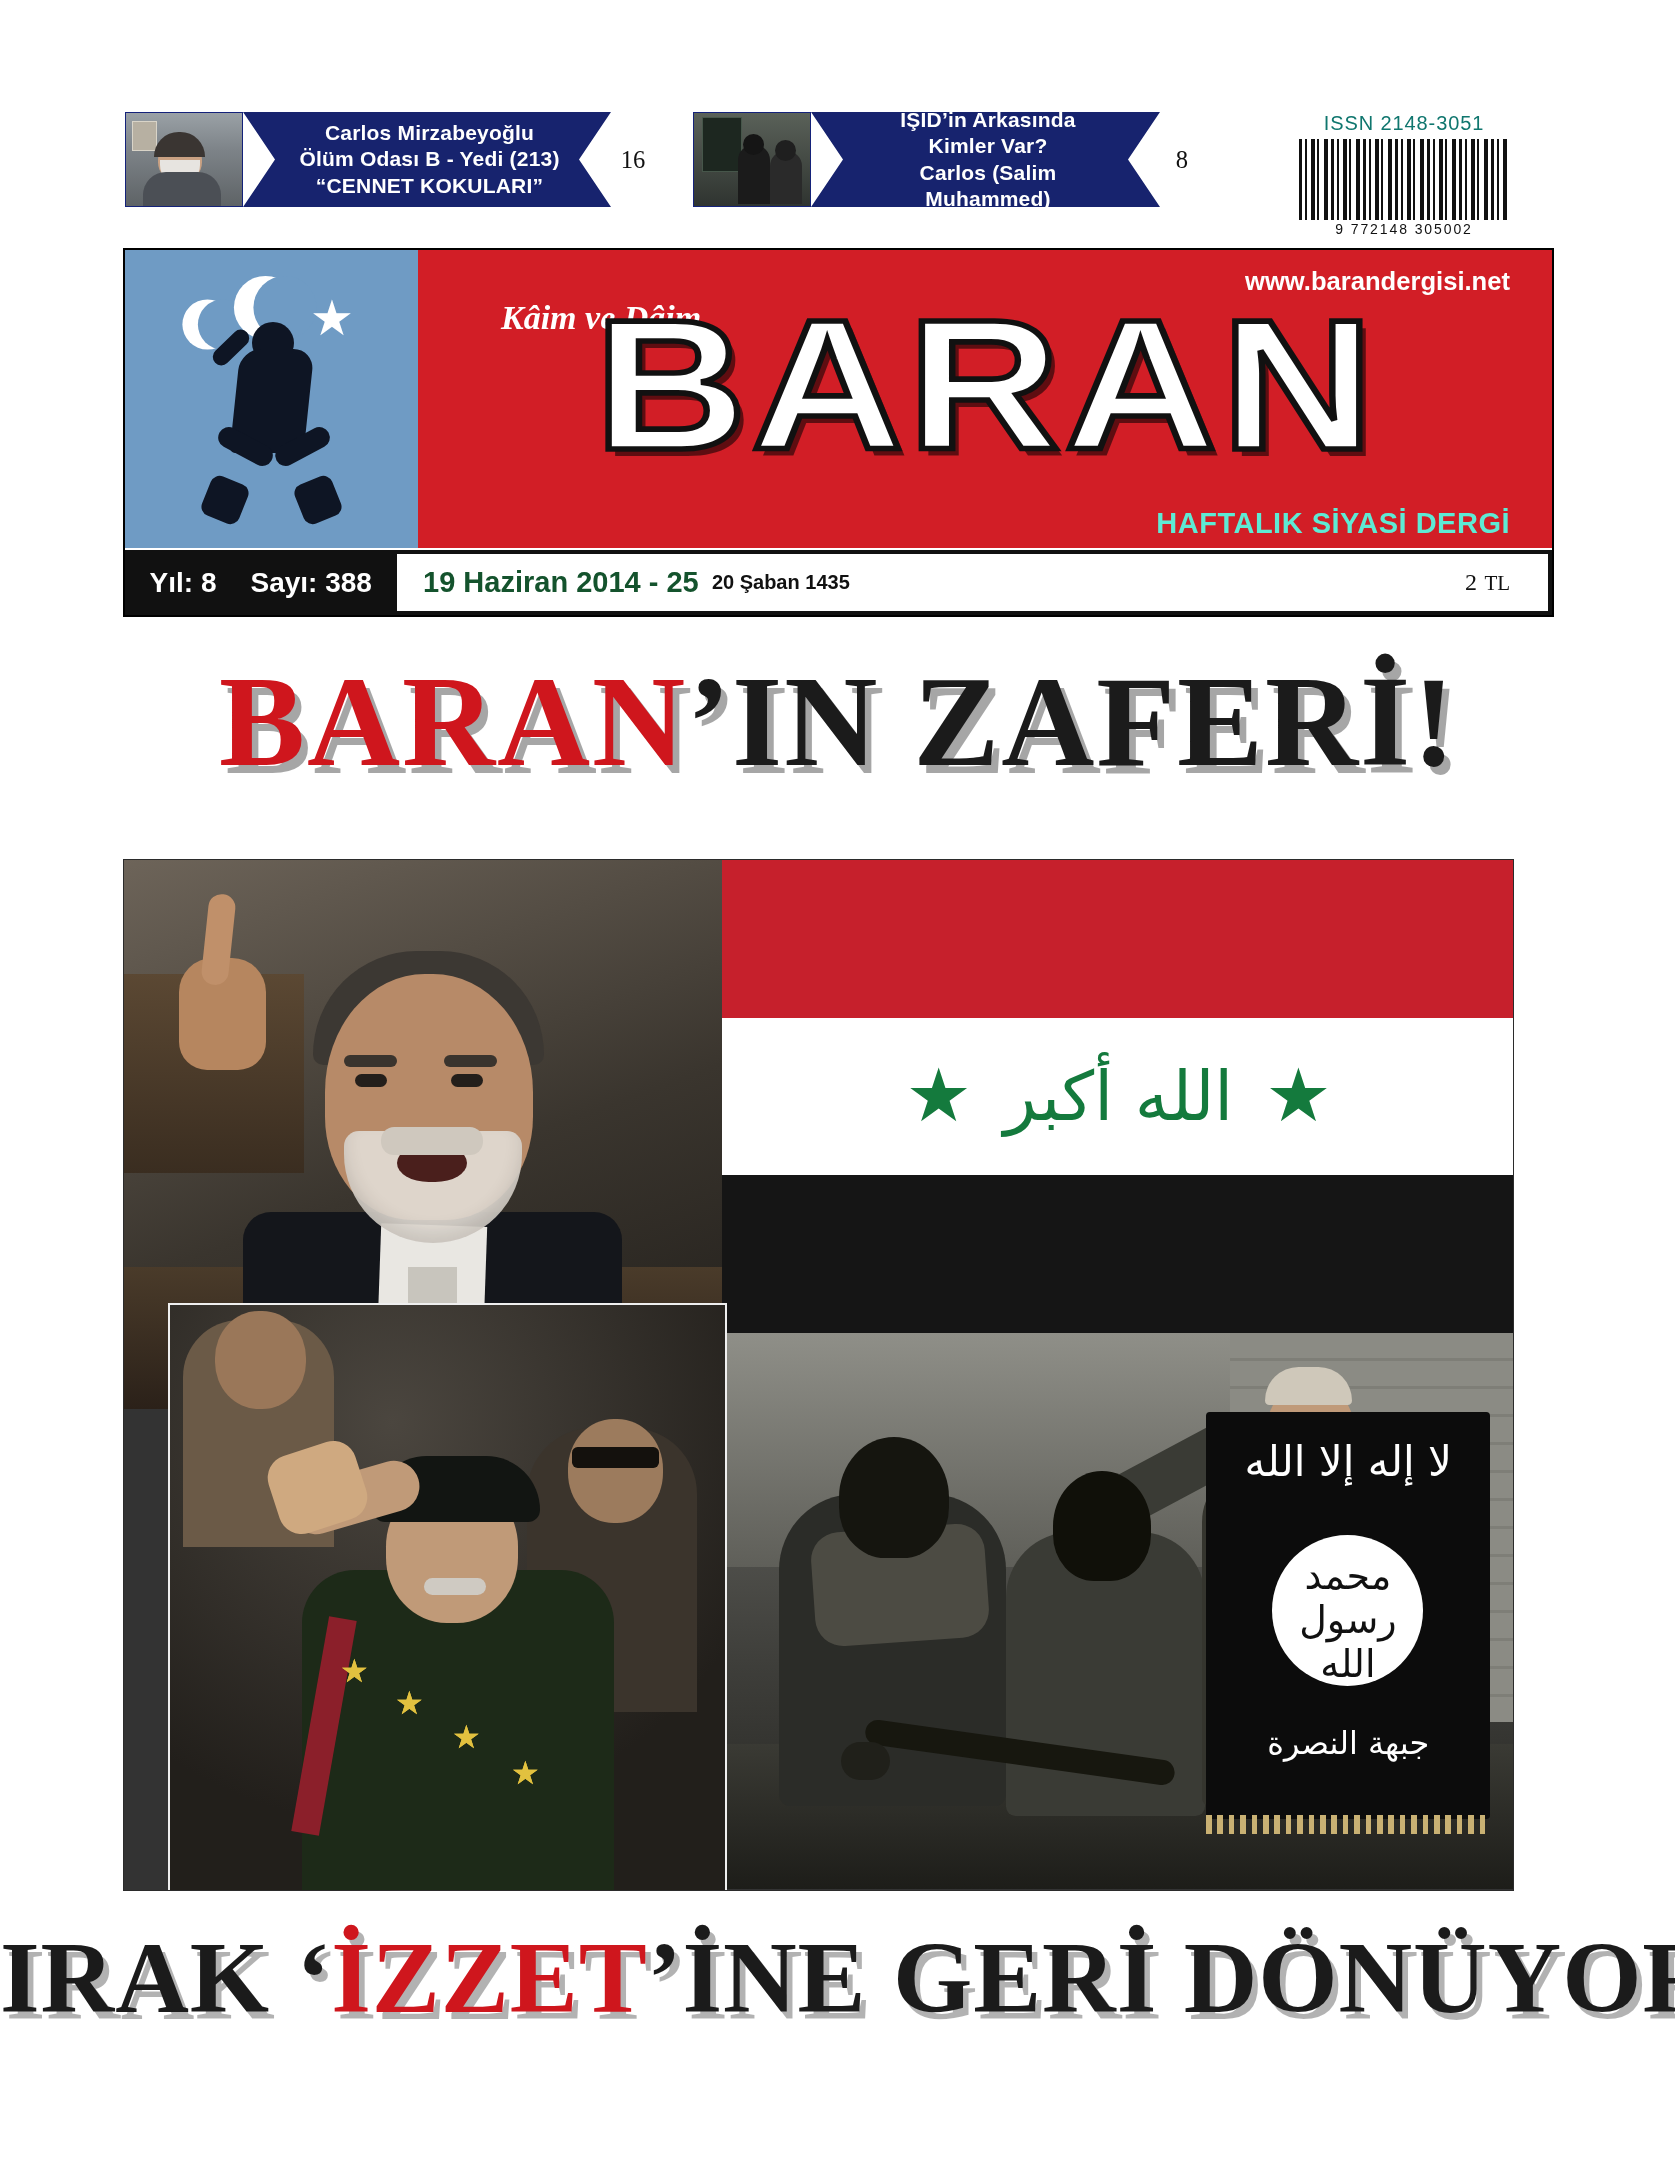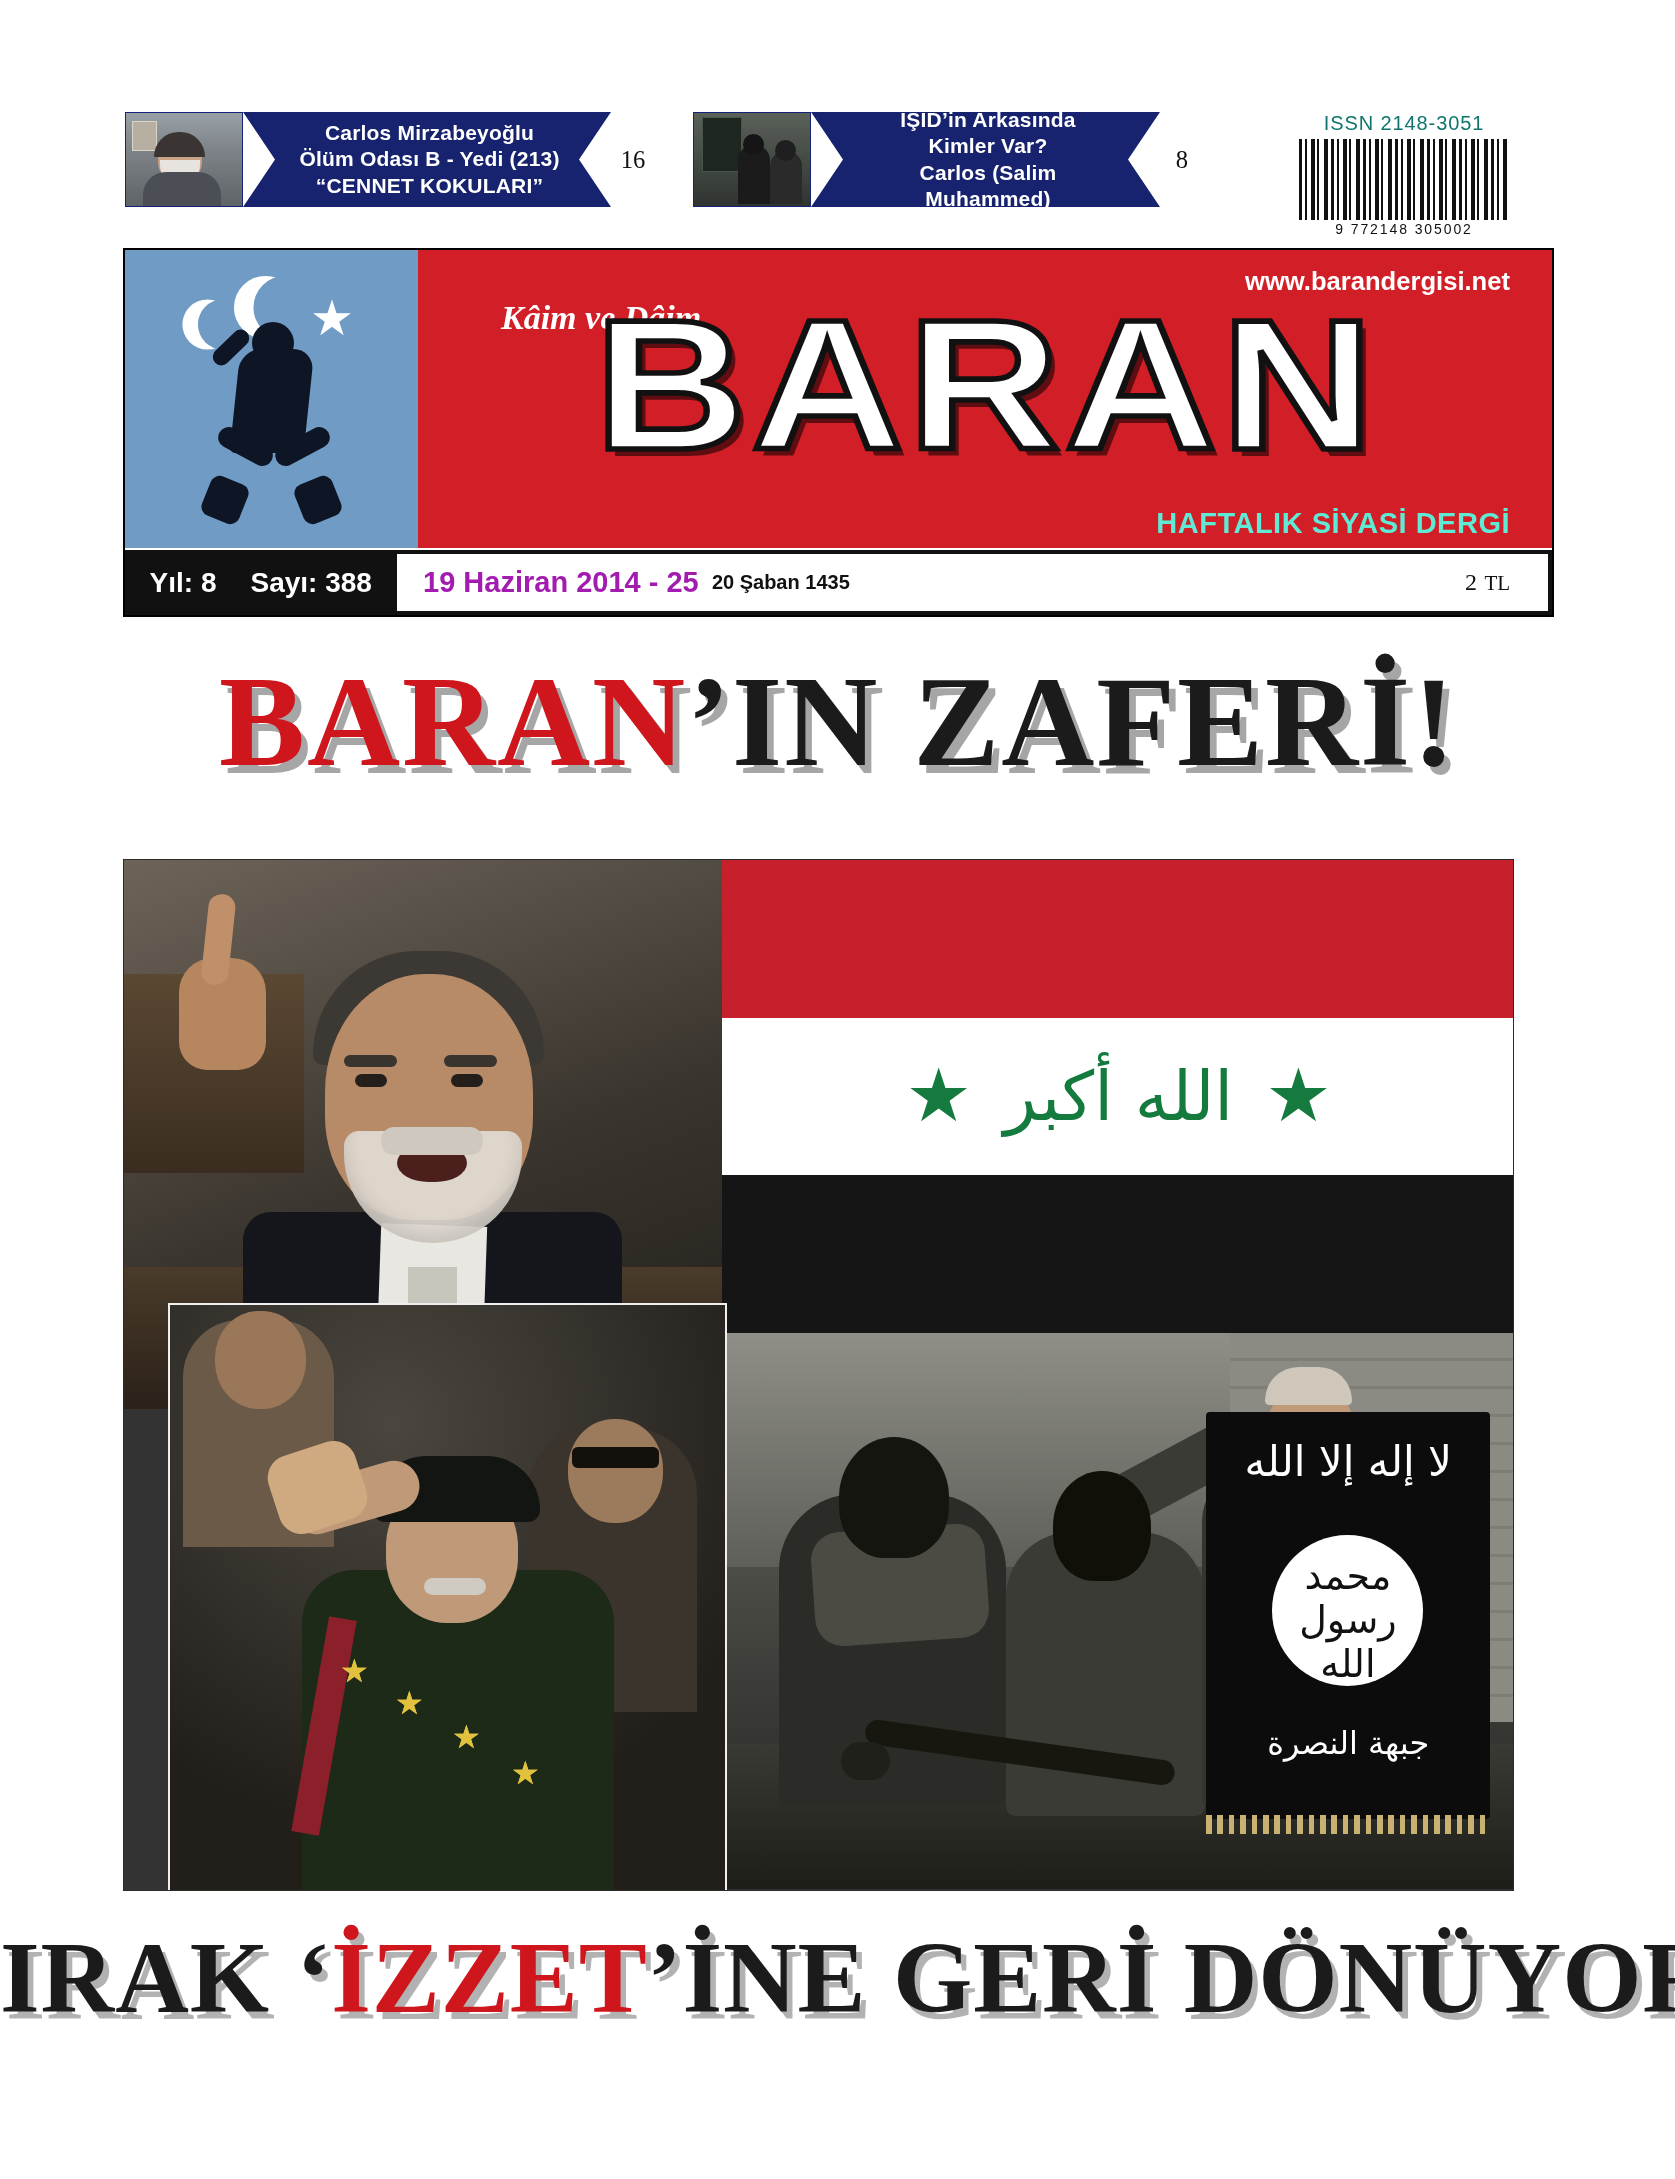--- a/index.html
+++ b/index.html
@@ -331,21 +331,21 @@
     background: #ffffff;
     margin: 3.8px 3.8px 3.8px 0;
     display: flex;
     align-items: center;
     padding-left: 26.5px;
     gap: 13.2px;
   }
   .mh-date {
     font-weight: bold;
     font-size: 29px;
-    color: #a21caf;
+    color: #14532d;
   }
   .mh-hijri {
     font-weight: bold;
     font-size: 20px;
     color: #111;
   }
   .mh-price {
     margin-left: auto;
     margin-right: 38px;
     font-size: 24px;

